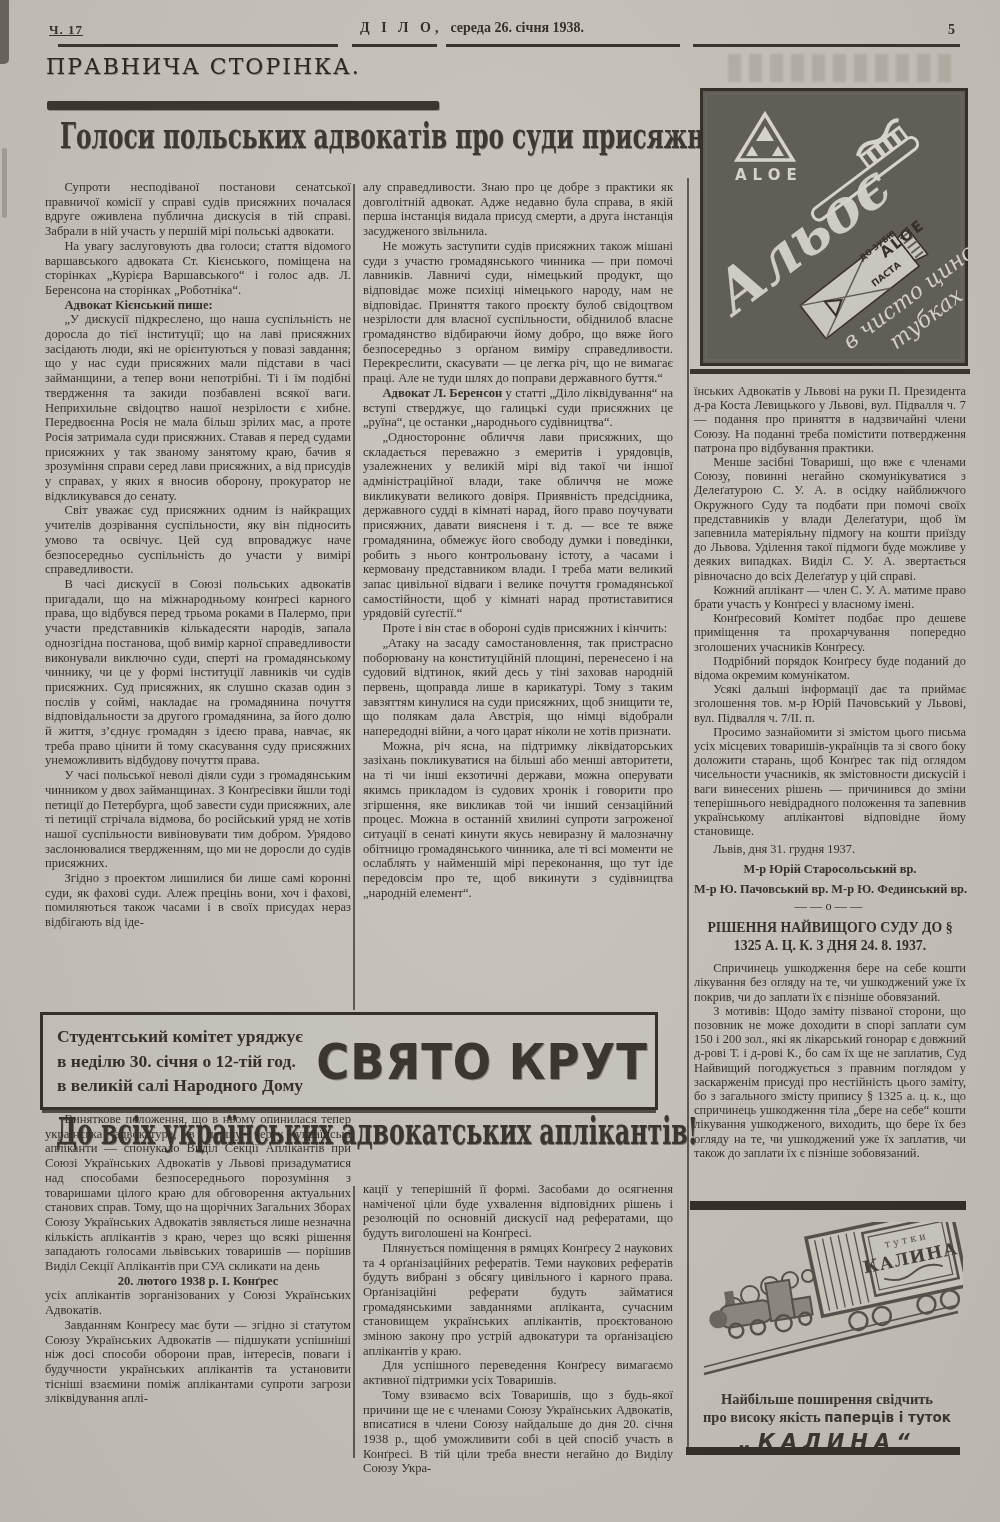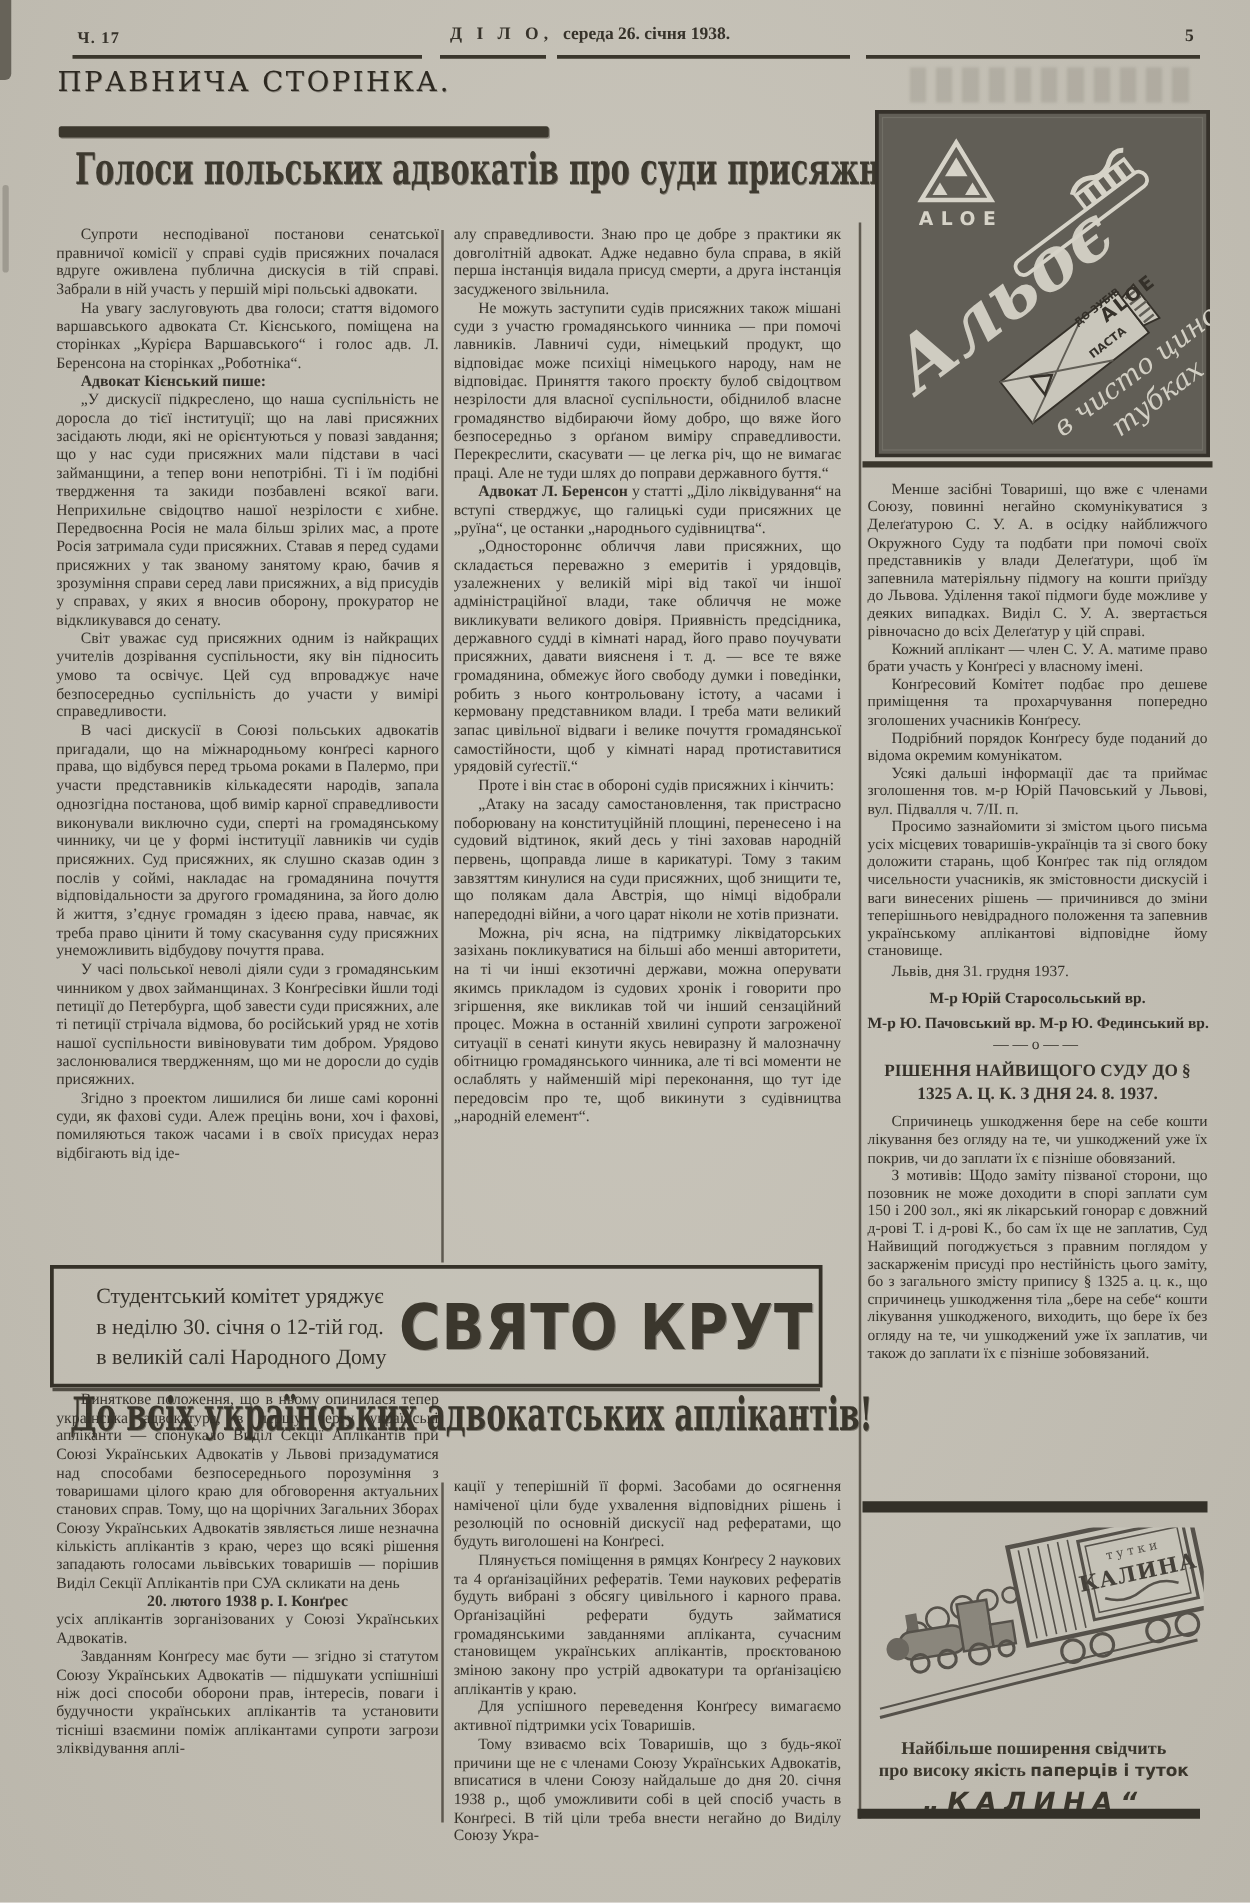--- a/index.html
+++ b/index.html
@@ -3,21 +3,21 @@
 <meta charset="utf-8">
 <style>
   html,body{margin:0;padding:0;}
   .page{position:relative;width:1000px;height:1522px;overflow:hidden;
     background:
       radial-gradient(ellipse at 50% 35%, rgba(255,255,255,0.06), rgba(30,25,15,0.07)),
       #c7c3b8;
     font-family:"Liberation Serif", serif;color:#36322a;}
   .abs{position:absolute;}
   
-  .hdr-issue{left:62px;top:22px;font-size:13px;font-weight:bold;letter-spacing:1px;}
+  .hdr-issue{left:49px;top:22px;font-size:13px;font-weight:bold;letter-spacing:1px;text-decoration:underline;}
   .hdr-center{left:360px;top:20px;width:280px;font-size:14px;font-weight:bold;white-space:nowrap;}
   .hdr-name{letter-spacing:4px;}
   .hdr-date{margin-left:8px;}
   .hdr-page{left:948px;top:22px;font-size:14px;font-weight:bold;}
   .hdr-rule{left:58px;top:44px;width:902px;height:3px;
     background:linear-gradient(90deg,#3a362c 0 31%,transparent 31% 32.6%,#3a362c 32.6% 42%,transparent 42% 43%,#3a362c 43% 69%,transparent 69% 70.4%,#3a362c 70.4% 100%);}
   
   .section-title{left:46px;top:54px;font-family:"DejaVu Serif",serif;font-size:22px;letter-spacing:2px;color:#2d2921;
     text-shadow:0.6px 0.6px 0 rgba(45,41,33,0.35);white-space:nowrap;}
   .title-bar{left:47px;top:101px;width:392px;height:9px;background:#3b372d;border-radius:2px;
@@ -54,21 +54,21 @@
   .vr2{left:687px;top:178px;height:1277px;}
   .vr3{left:353px;top:1186px;height:272px;}
   .hrule-ad{left:690px;top:369px;width:280px;height:5px;background:#3a362c;}
   .hrule-mid3{left:690px;top:1201px;width:276px;height:9px;background:#333028;}
   .hrule-bot3{left:686px;top:1447px;width:274px;height:8px;background:#333028;}
   
   .aloe{left:700px;top:88px;width:268px;height:278px;}
   
   .sviato{left:40px;top:1012px;width:612px;height:92px;border:3px solid #353128;
     box-shadow:0 5px 0 -2px rgba(53,49,40,0.8);display:flex;align-items:center;background:rgba(255,255,255,0.03);}
-  .sviato-left{padding:4px 6px 4px 14px;font-weight:normal;font-size:17.5px;line-height:1.42;white-space:nowrap;margin-left:20px;}
+  .sviato-left{padding:4px 6px 4px 14px;font-weight:bold;font-size:17.5px;line-height:1.42;white-space:nowrap;}
   .sviato-title{flex:1;text-align:center;font-family:"DejaVu Sans",sans-serif;font-weight:bold;
     font-size:45px;letter-spacing:1px;color:#3b372d;transform:scaleY(1.12);white-space:nowrap;
     text-shadow:1px 1px 0 rgba(50,46,37,0.4);}
   
   .kalyna-svg{left:698px;top:1222px;}
   .kalyna-caption{left:686px;top:1390px;width:282px;text-align:center;color:#3a362c;}
   .kc1{font-size:14.5px;font-weight:bold;line-height:1.25;}
   .kc2{font-size:14.5px;font-weight:bold;line-height:1.25;}
   .kc2 .heavy{font-family:"DejaVu Sans",sans-serif;font-size:13.5px;}
   .kc3{font-family:"DejaVu Sans",sans-serif;font-weight:bold;font-size:21px;letter-spacing:6px;margin-top:4px;font-style:italic;}
@@ -158,20 +158,21 @@
         <text transform="translate(6,34) rotate(90)" font-family="DejaVu Sans, sans-serif" font-size="15" font-weight="bold" letter-spacing="2" fill="#35312a">ALOE</text>
       </g>
 
       <text transform="translate(150,262) rotate(-37)" font-family="DejaVu Serif, serif" font-style="italic" font-size="22" fill="#d2cfc4">в чисто цинових</text>
       <text transform="translate(196,262) rotate(-37)" font-family="DejaVu Serif, serif" font-style="italic" font-size="22" fill="#d2cfc4">тубках</text>
     </svg>
   </div>
   <div class="abs hrule-ad"></div>
 
   <div class="abs col col3">
+    <p class="noindent">їнських Адвокатів у Львові на руки П. Президента д-ра Коста Левицького у Львові, вул. Підвалля ч. 7 — подання про приняття в надзвичайні члени Союзу. На поданні треба помістити потвердження патрона про відбування практики.</p>
     <p>Менше засібні Товариші, що вже є членами Союзу, повинні негайно скомунікуватися з Делеґатурою С. У. А. в осідку найближчого Окружного Суду та подбати при помочі своїх представників у влади Делеґатури, щоб їм запевнила матеріяльну підмогу на кошти приїзду до Львова. Уділення такої підмоги буде можливе у деяких випадках. Виділ С. У. А. звертається рівночасно до всіх Делеґатур у цій справі.</p>
     <p>Кожний аплікант — член С. У. А. матиме право брати участь у Конґресі у власному імені.</p>
     <p>Конґресовий Комітет подбає про дешеве приміщення та прохарчування попередно зголошених учасників Конґресу.</p>
     <p>Подрібний порядок Конґресу буде поданий до відома окремим комунікатом.</p>
     <p>Усякі дальші інформації дає та приймає зголошення тов. м-р Юрій Пачовський у Львові, вул. Підвалля ч. 7/ІІ. п.</p>
     <p>Просимо зазнайомити зі змістом цього письма усіх місцевих товаришів-українців та зі свого боку доложити старань, щоб Конґрес так під оглядом чисельности учасників, як змістовности дискусій і ваги винесених рішень — причинився до зміни теперішнього невідрадного положення та запевнив українському аплікантові відповідне йому становище.</p>
     <p class="date-line">Львів, дня 31. грудня 1937.</p>
     <p class="sig">М-р Юрій Старосольський вр.</p>
     <p class="sig">М-р Ю. Пачовський вр. М-р Ю. Фединський вр.</p>
     <p class="divider-o">——о——</p>

